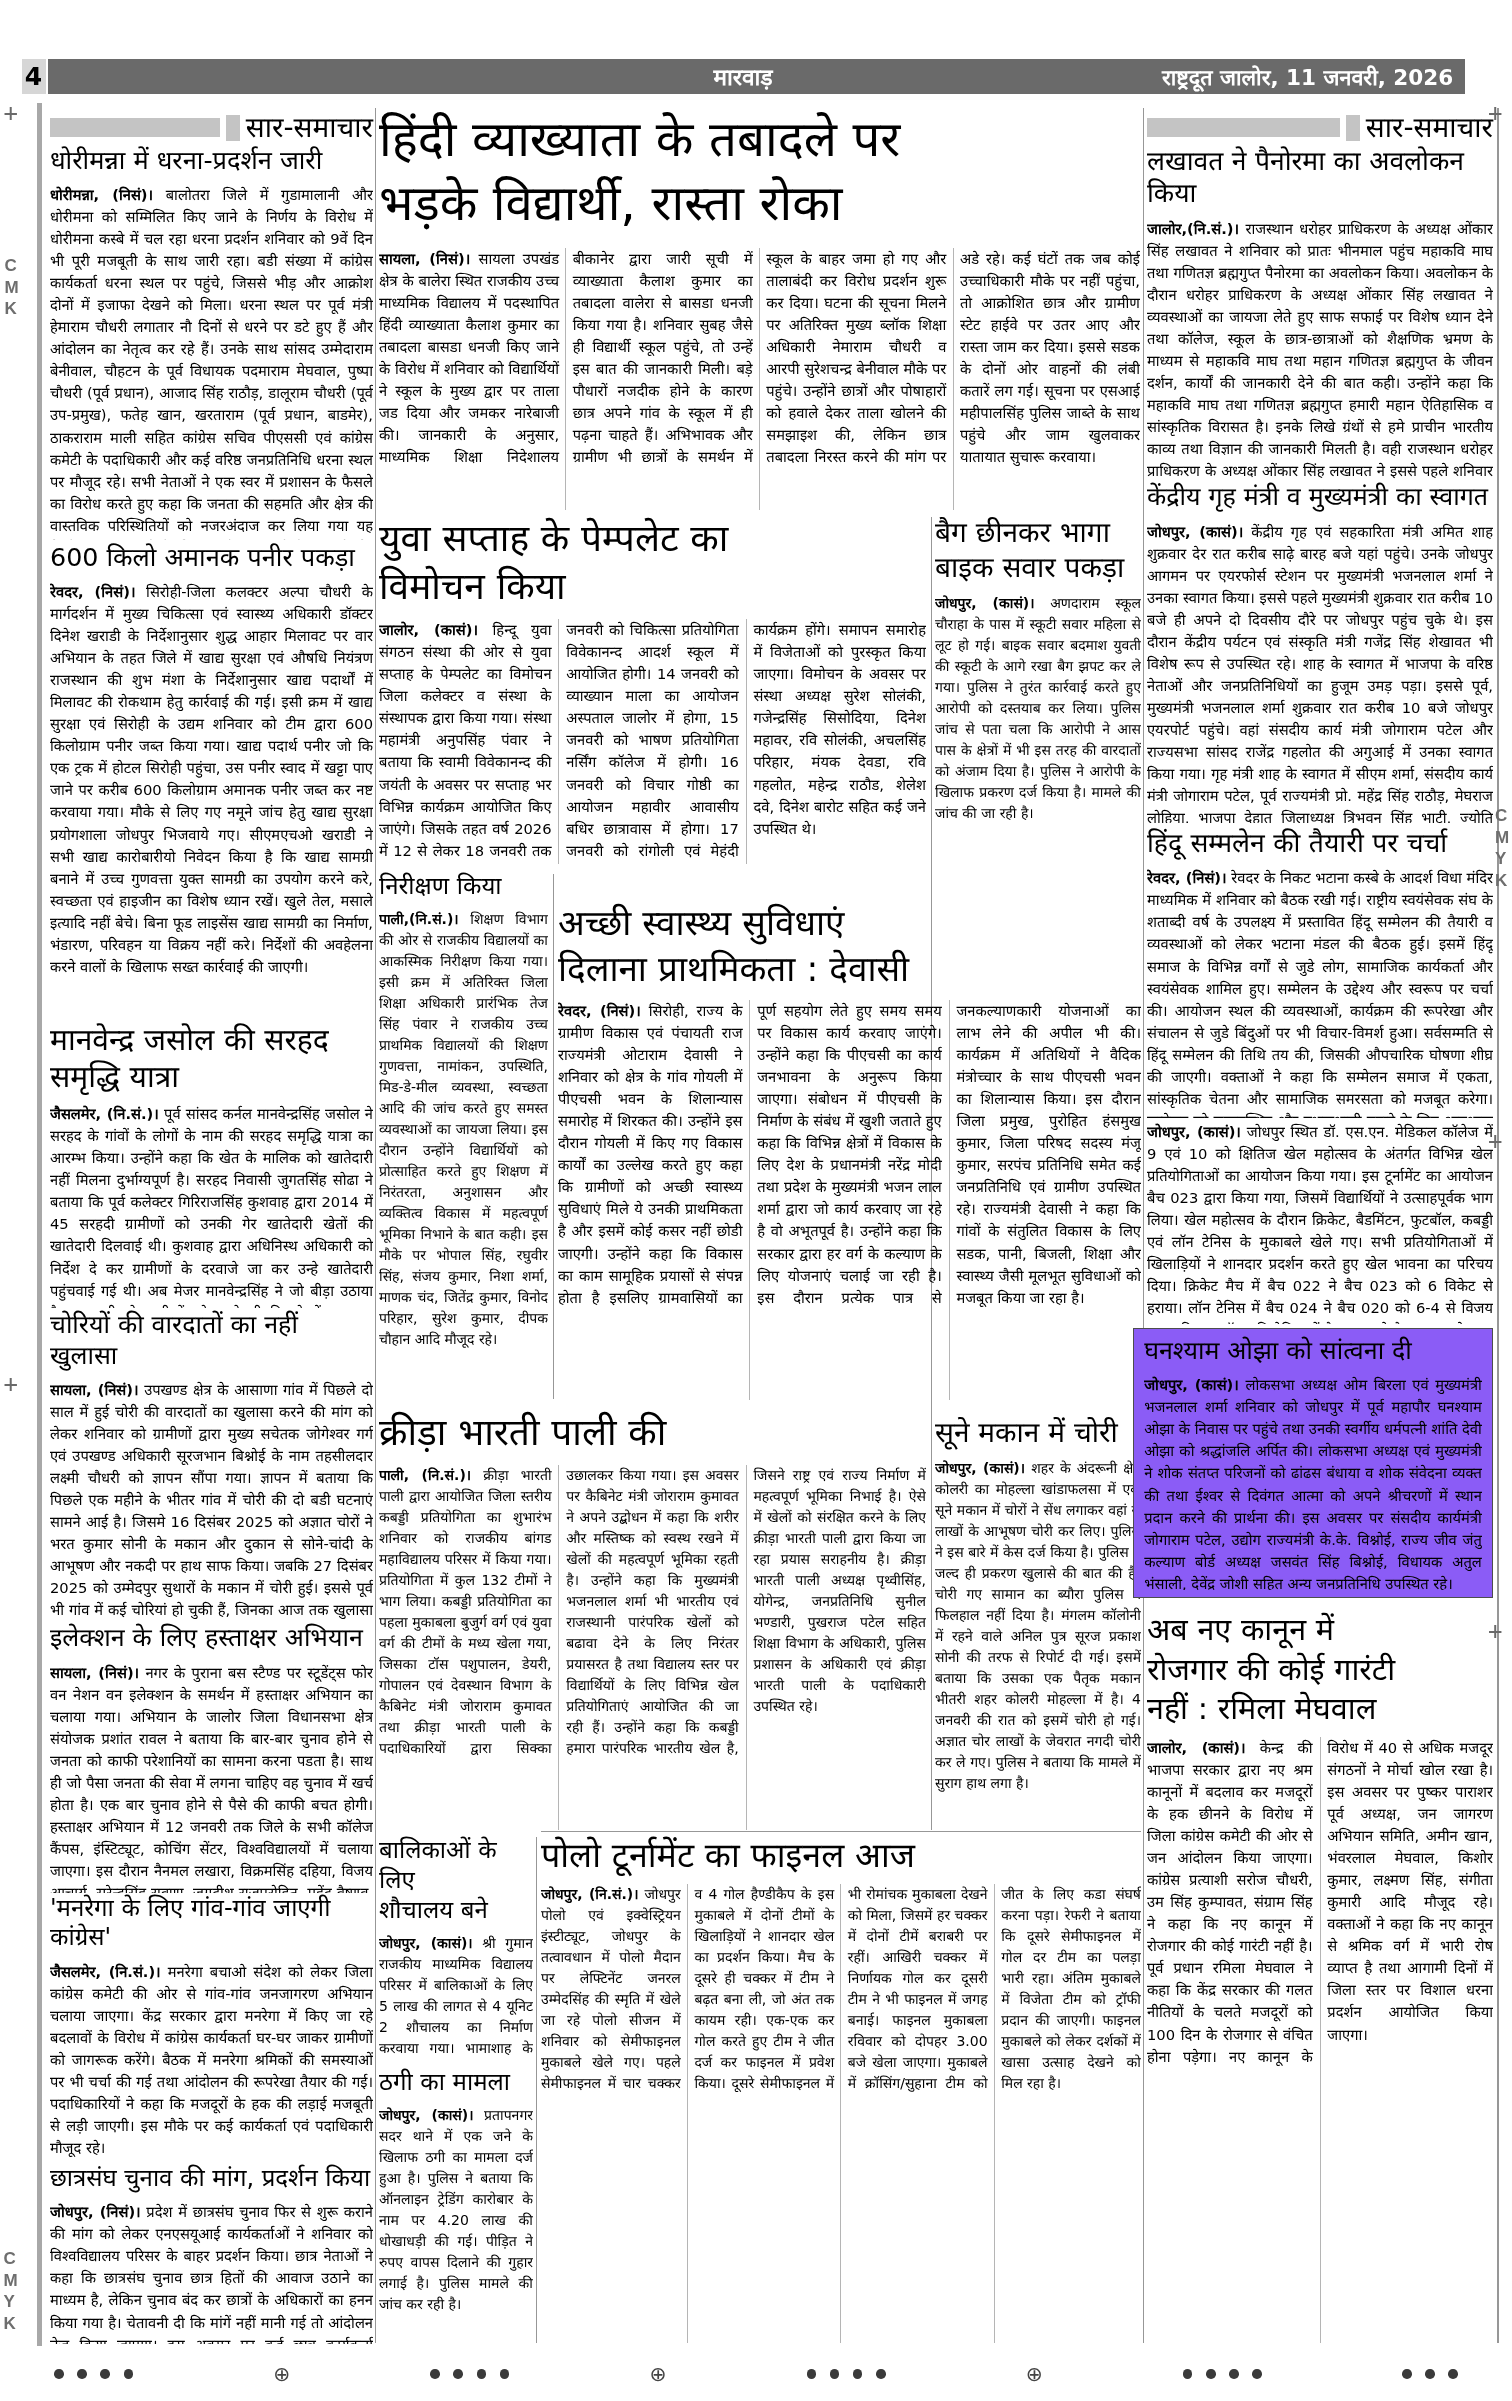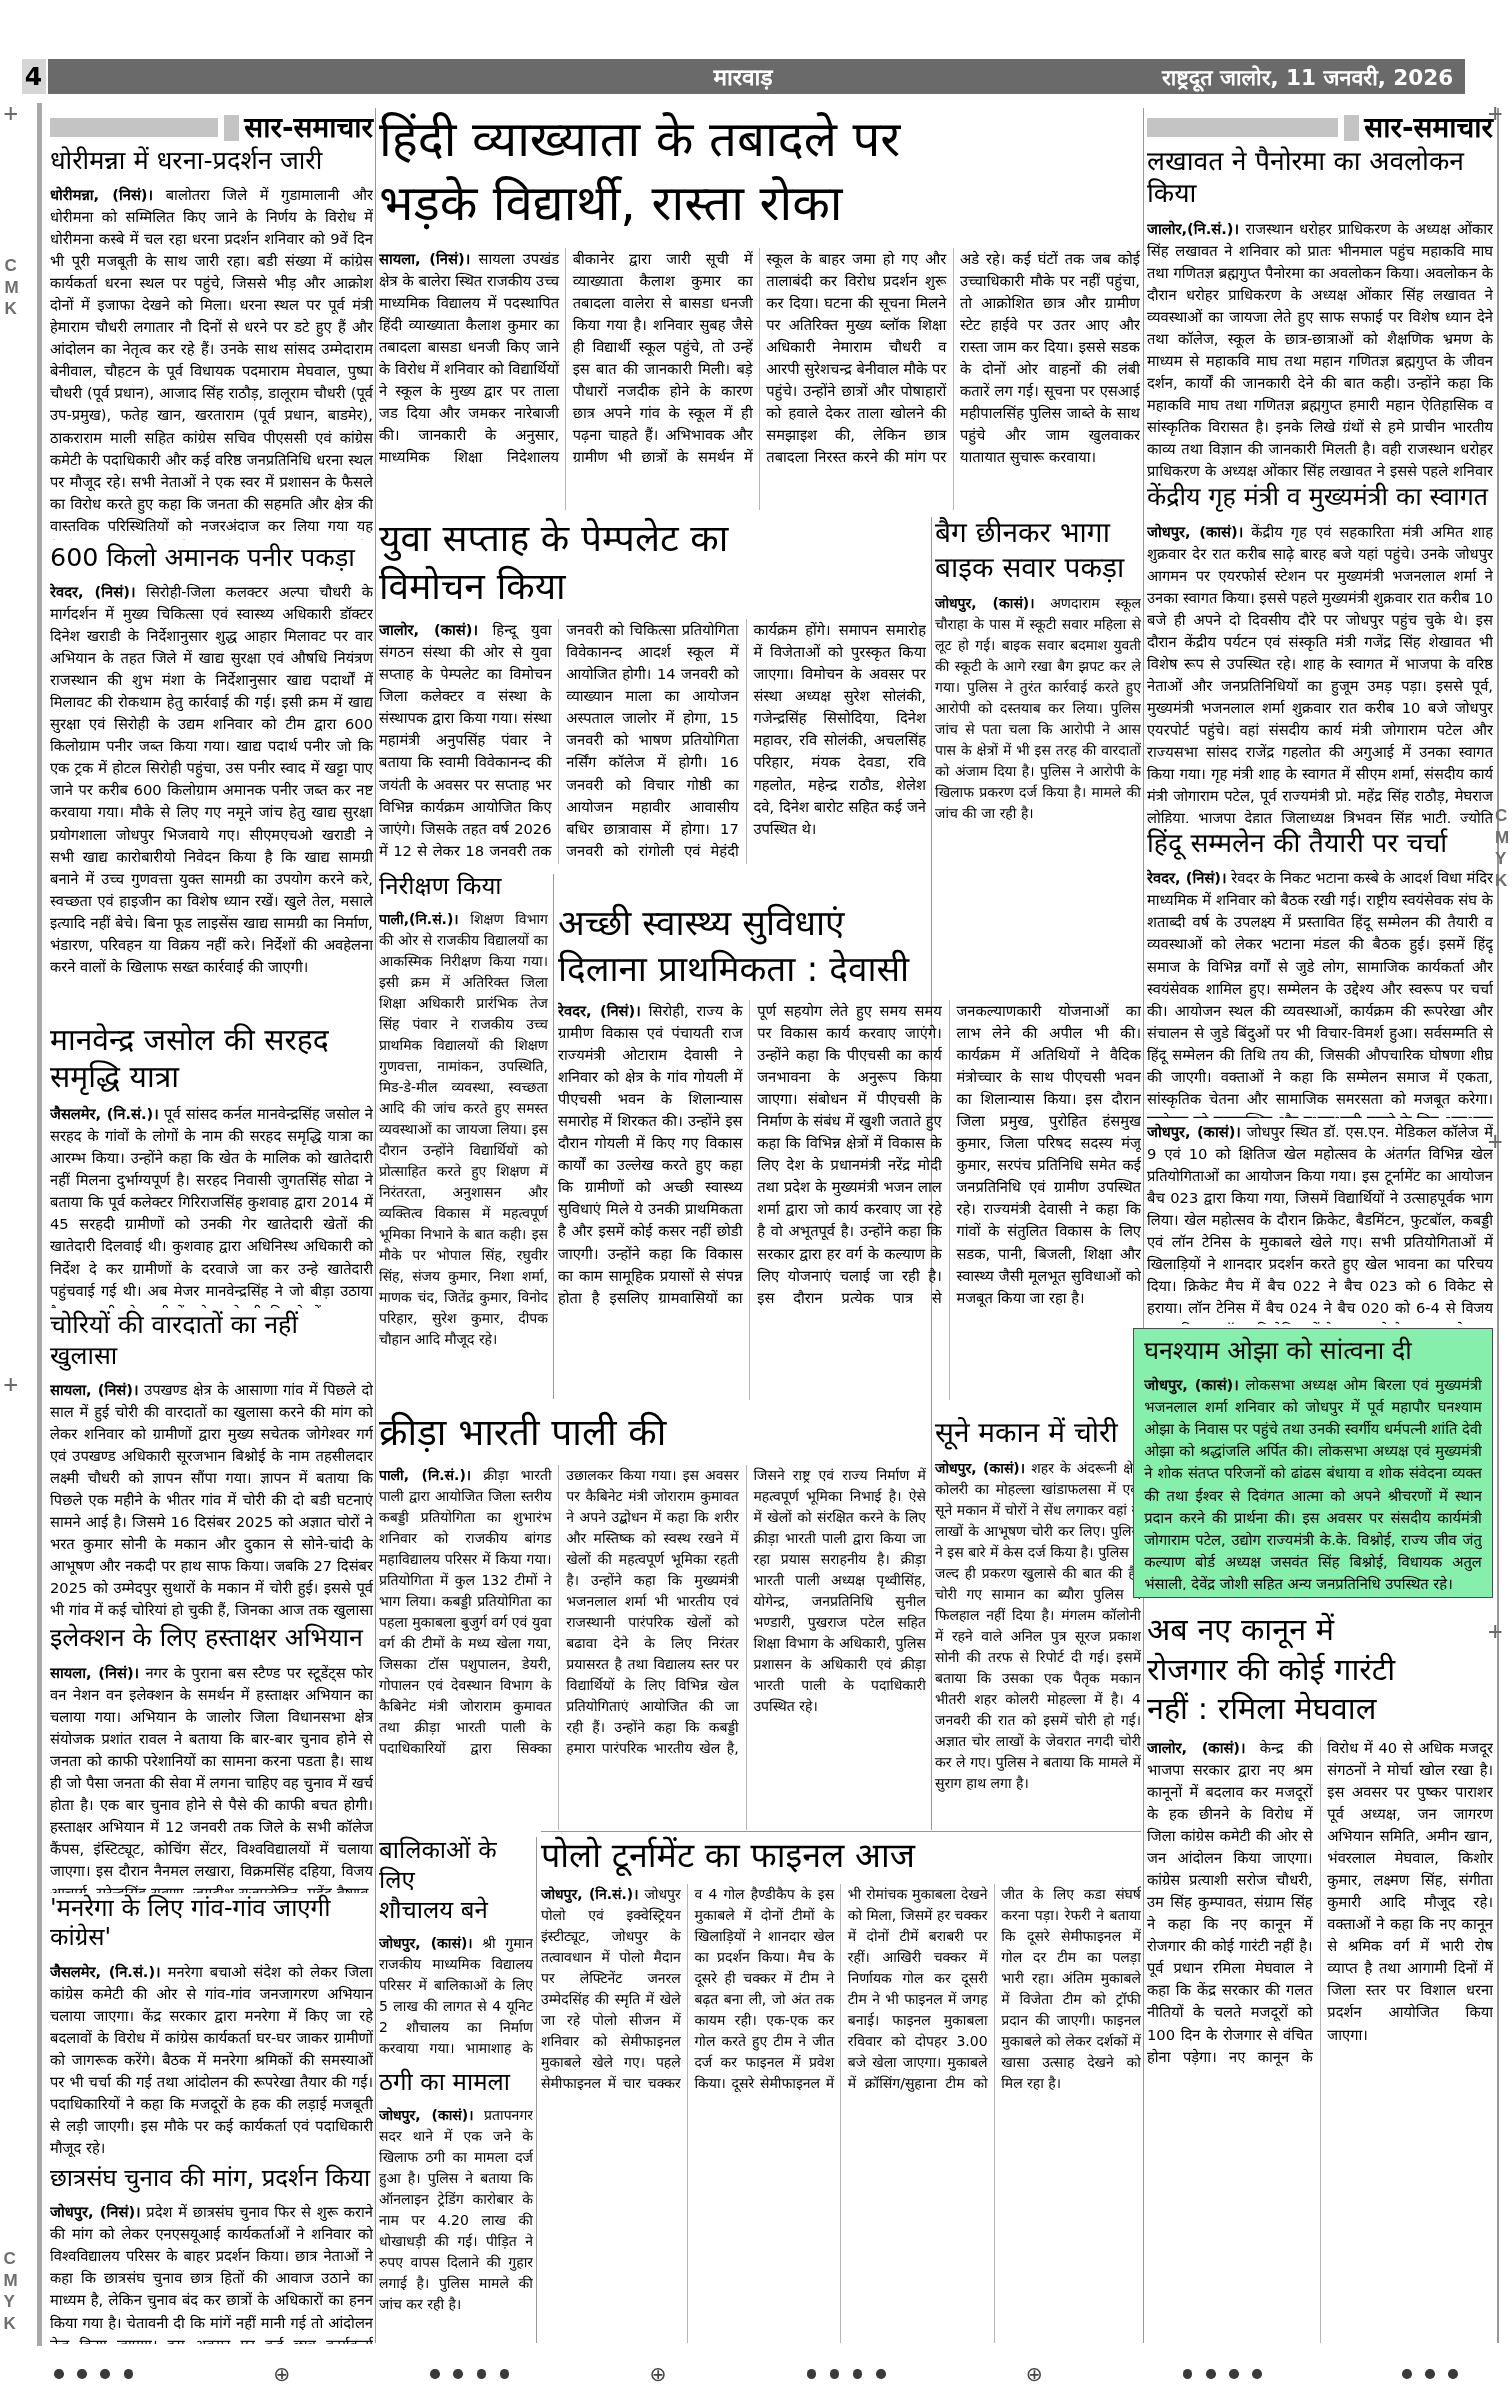--- a/index.html
+++ b/index.html
@@ -10,34 +10,34 @@
             display:flex;align-items:center;color:#fff;font-weight:bold;
             font-family:"DejaVu Sans","Liberation Sans",sans-serif}
   .pagenum{width:26px;height:35px;background:#d6d6d6;color:#000;display:flex;align-items:center;
            justify-content:center;font-size:25px;border-right:2.3px solid #fff;box-sizing:border-box}
   .edition{position:absolute;left:0;right:0;text-align:center;font-size:22.6px;pointer-events:none}
   .mastdate{margin-left:auto;font-size:21.5px;padding-right:11.3px}
   
   .sar{position:absolute;display:flex;align-items:center;gap:5.6px;height:29px}
   .sar-bar{flex:1;height:19px;background:#c4c4c4}
   .sar-sq{width:14.7px;height:26px;background:#c4c4c4}
-  .sar h2{margin:0;font-size:28px;font-weight:bold;line-height:1;white-space:nowrap}
+  .sar h2{margin:0;font-size:28px;font-weight:normal;line-height:1;white-space:nowrap}
   
   .story{position:absolute;display:flex;flex-direction:column;overflow:hidden;box-sizing:border-box}
   .headline{margin:0 0 8px 0;font-weight:normal;line-height:1.22;
             font-family:"DejaVu Sans","Liberation Sans",sans-serif}
   .hl-line{display:block}
   .center-head{text-align:left}
   .body-text{flex:1;font-size:14.7px;line-height:1.5;text-align:justify;overflow:hidden}
   .small{font-size:14px}
   .dateline{font-weight:bold}
   .cols-2{column-count:2;column-gap:14.7px;column-rule:0.6px solid #b5b5b5}
   .cols-3{column-count:3;column-gap:14.7px;column-rule:0.6px solid #b5b5b5}
   .cols-4{column-count:4;column-gap:13.6px;column-rule:0.6px solid #b5b5b5}
-  .boxed{border:1.7px solid #4d4d4d;background:#86efac;padding:6.8px 10.2px}
+  .boxed{border:1.7px solid #4d4d4d;background:#8b5cf6;padding:6.8px 10.2px}
   
   .vrule,.hrule{position:absolute;background:#979797}
   .graybar{position:absolute;background:#a8a8a8}
   .crop{position:absolute;color:#6a6a6a;font-size:24px;line-height:1;
         font-family:"DejaVu Sans Mono",monospace}
   .cmyk{position:absolute;display:flex;flex-direction:column;gap:4.5px;font-size:17px;font-weight:bold;
         color:#6e6e6e;line-height:1;font-family:"Liberation Sans",sans-serif}
   .footer{position:absolute;left:54px;right:54px;top:2362px;display:flex;
           justify-content:space-between;align-items:center}
   .dotgrp{display:flex;gap:13.6px}

